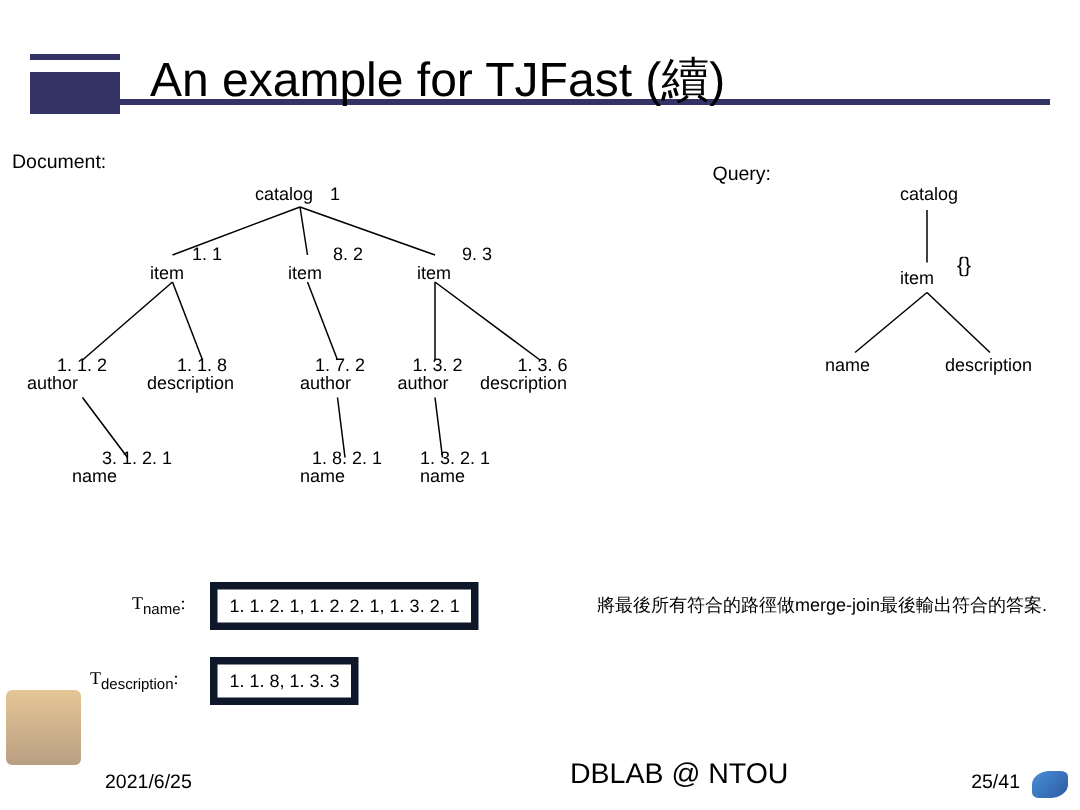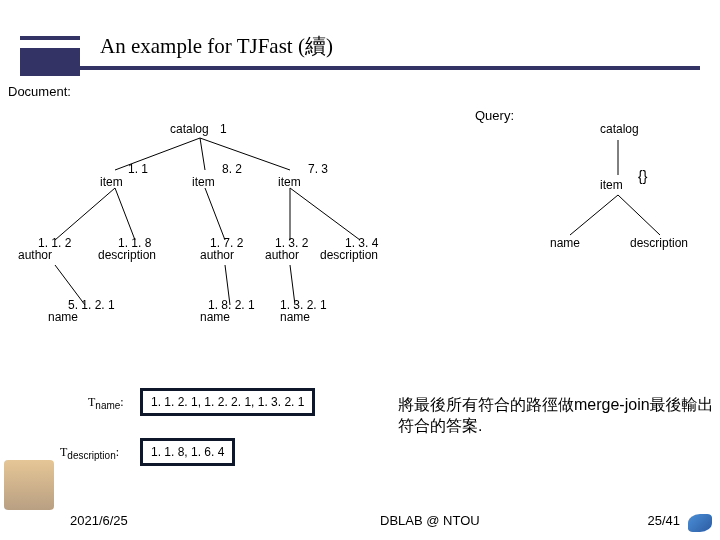--- a/index.html
+++ b/index.html
@@ -1,39 +1,39 @@
 <!DOCTYPE html>
 <html><head>
 <meta charset="utf-8">
 <style>
 *{margin:0;padding:0;box-sizing:border-box;font-family:Arial,sans-serif}
 body{width:720px;height:540px;position:relative;background:#fff;overflow:hidden}
 .title-bar{position:absolute;top:32px;left:20px;right:20px}
 .title-underline{border-bottom:28px solid #333366;border-top:4px solid #333366;height:40px;position:absolute;top:4px;left:0;width:60px}
 .title-line{border-top:4px solid #333366;position:absolute;top:34px;left:60px;right:0}
-.title-text{position:absolute;top:0;left:80px;font-size:21px;font-family:Liberation Serif, serif}
+.title-text{position:absolute;top:0;left:80px;font-size:32px;font-family:Liberation Sans, sans-serif}
 .abs{position:absolute}
 .node{font-size:12px;white-space:nowrap}
 .label{font-size:13px}
 svg.tree{position:absolute;top:0;left:0;pointer-events:none}
 svg.tree line,svg.tree path{stroke:#000;stroke-width:1;fill:none}
-.tbox{border:3px solid #0f172a;padding:4px 8px;font-size:12px}
-.chinese{font-size:16px}
+.tbox{border:5px solid #0f172a;padding:4px 8px;font-size:12px}
+.chinese{font-size:12px}
 .brace{font-size:14px}
 </style>
 </head>
 <body>
 
 <div class="title-bar">
   <div class="title-underline"></div>
   <div class="title-line"></div>
   <div class="title-text">An example for TJFast (續)</div>
 </div>
 
-<div class="abs label" style="top:84px;left:8px">Document:</div>
+<div class="abs label" style="top:100px;left:8px">Document:</div>
 
 <svg class="tree" width="720" height="540">
 
   <line x1="200" y1="138" x2="115" y2="170"></line>
   <line x1="200" y1="138" x2="205" y2="170"></line>
   <line x1="200" y1="138" x2="290" y2="170"></line>
 
   <line x1="115" y1="188" x2="55" y2="240"></line>
   <line x1="115" y1="188" x2="135" y2="240"></line>
 
@@ -54,52 +54,52 @@
 </svg>
 
 <div class="abs node" style="top:122px;left:170px">catalog</div>
 <div class="abs node" style="top:122px;left:220px">1</div>
 
 <div class="abs node" style="top:175px;left:100px">item</div>
 <div class="abs node" style="top:162px;left:128px">1. 1</div>
 <div class="abs node" style="top:175px;left:192px">item</div>
 <div class="abs node" style="top:162px;left:222px">8. 2</div>
 <div class="abs node" style="top:175px;left:278px">item</div>
-<div class="abs node" style="top:162px;left:308px">7. 3</div>
+<div class="abs node" style="top:162px;left:308px">9. 3</div>
 
 <div class="abs node" style="top:248px;left:18px">author</div>
 <div class="abs node" style="top:236px;left:38px">1. 1. 2</div>
 <div class="abs node" style="top:248px;left:98px">description</div>
 <div class="abs node" style="top:236px;left:118px">1. 1. 8</div>
 <div class="abs node" style="top:248px;left:200px">author</div>
 <div class="abs node" style="top:236px;left:210px">1. 7. 2</div>
 <div class="abs node" style="top:248px;left:265px">author</div>
 <div class="abs node" style="top:236px;left:275px">1. 3. 2</div>
 <div class="abs node" style="top:248px;left:320px">description</div>
-<div class="abs node" style="top:236px;left:345px">1. 3. 4</div>
+<div class="abs node" style="top:236px;left:345px">1. 3. 6</div>
 
 <div class="abs node" style="top:310px;left:48px">name</div>
-<div class="abs node" style="top:298px;left:68px">5. 1. 2. 1</div>
+<div class="abs node" style="top:298px;left:68px">3. 1. 2. 1</div>
 <div class="abs node" style="top:310px;left:200px">name</div>
 <div class="abs node" style="top:298px;left:208px">1. 8. 2. 1</div>
 <div class="abs node" style="top:310px;left:280px">name</div>
 <div class="abs node" style="top:298px;left:280px">1. 3. 2. 1</div>
 
 <div class="abs label" style="top:108px;left:475px">Query:</div>
 <div class="abs node" style="top:122px;left:600px">catalog</div>
 <div class="abs node" style="top:178px;left:600px">item</div>
 <div class="abs brace" style="top:168px;left:638px">{}</div>
 <div class="abs node" style="top:236px;left:550px">name</div>
 <div class="abs node" style="top:236px;left:630px">description</div>
 
 <div class="abs node" style="top:395px;left:88px;font-family:'Times New Roman',serif">T<sub>name</sub>:</div>
 <div class="abs tbox" style="top:388px;left:140px">1. 1. 2. 1,  1. 2. 2. 1, 1. 3. 2. 1</div>
 
 <div class="abs node" style="top:445px;left:60px;font-family:'Times New Roman',serif">T<sub>description</sub>:</div>
-<div class="abs tbox" style="top:438px;left:140px">1. 1. 8,  1. 6. 4</div>
+<div class="abs tbox" style="top:438px;left:140px">1. 1. 8,  1. 3. 3</div>
 
 <div class="abs chinese" style="top:395px;left:398px">將最後所有符合的路徑做merge-join最後輸出符合的答案.</div>
 
 <div class="abs" style="bottom:12px;left:70px;font-size:13px">2021/6/25</div>
-<div class="abs" style="bottom:12px;left:380px;font-size:13px">DBLAB @ NTOU</div>
+<div class="abs" style="bottom:12px;left:380px;font-size:19px">DBLAB @ NTOU</div>
 <div class="abs" style="bottom:12px;right:40px;font-size:13px">25/41</div>
 <div class="abs" style="bottom:8px;right:8px;width:24px;height:18px;background:linear-gradient(135deg,#4a90d9,#2c5aa0);border-radius:50% 20%"></div>
 <div class="abs" style="bottom:30px;left:4px;width:50px;height:50px;background:linear-gradient(#d4a050,#8b6030);opacity:0.6;border-radius:4px"></div>
 
 </body></html>

